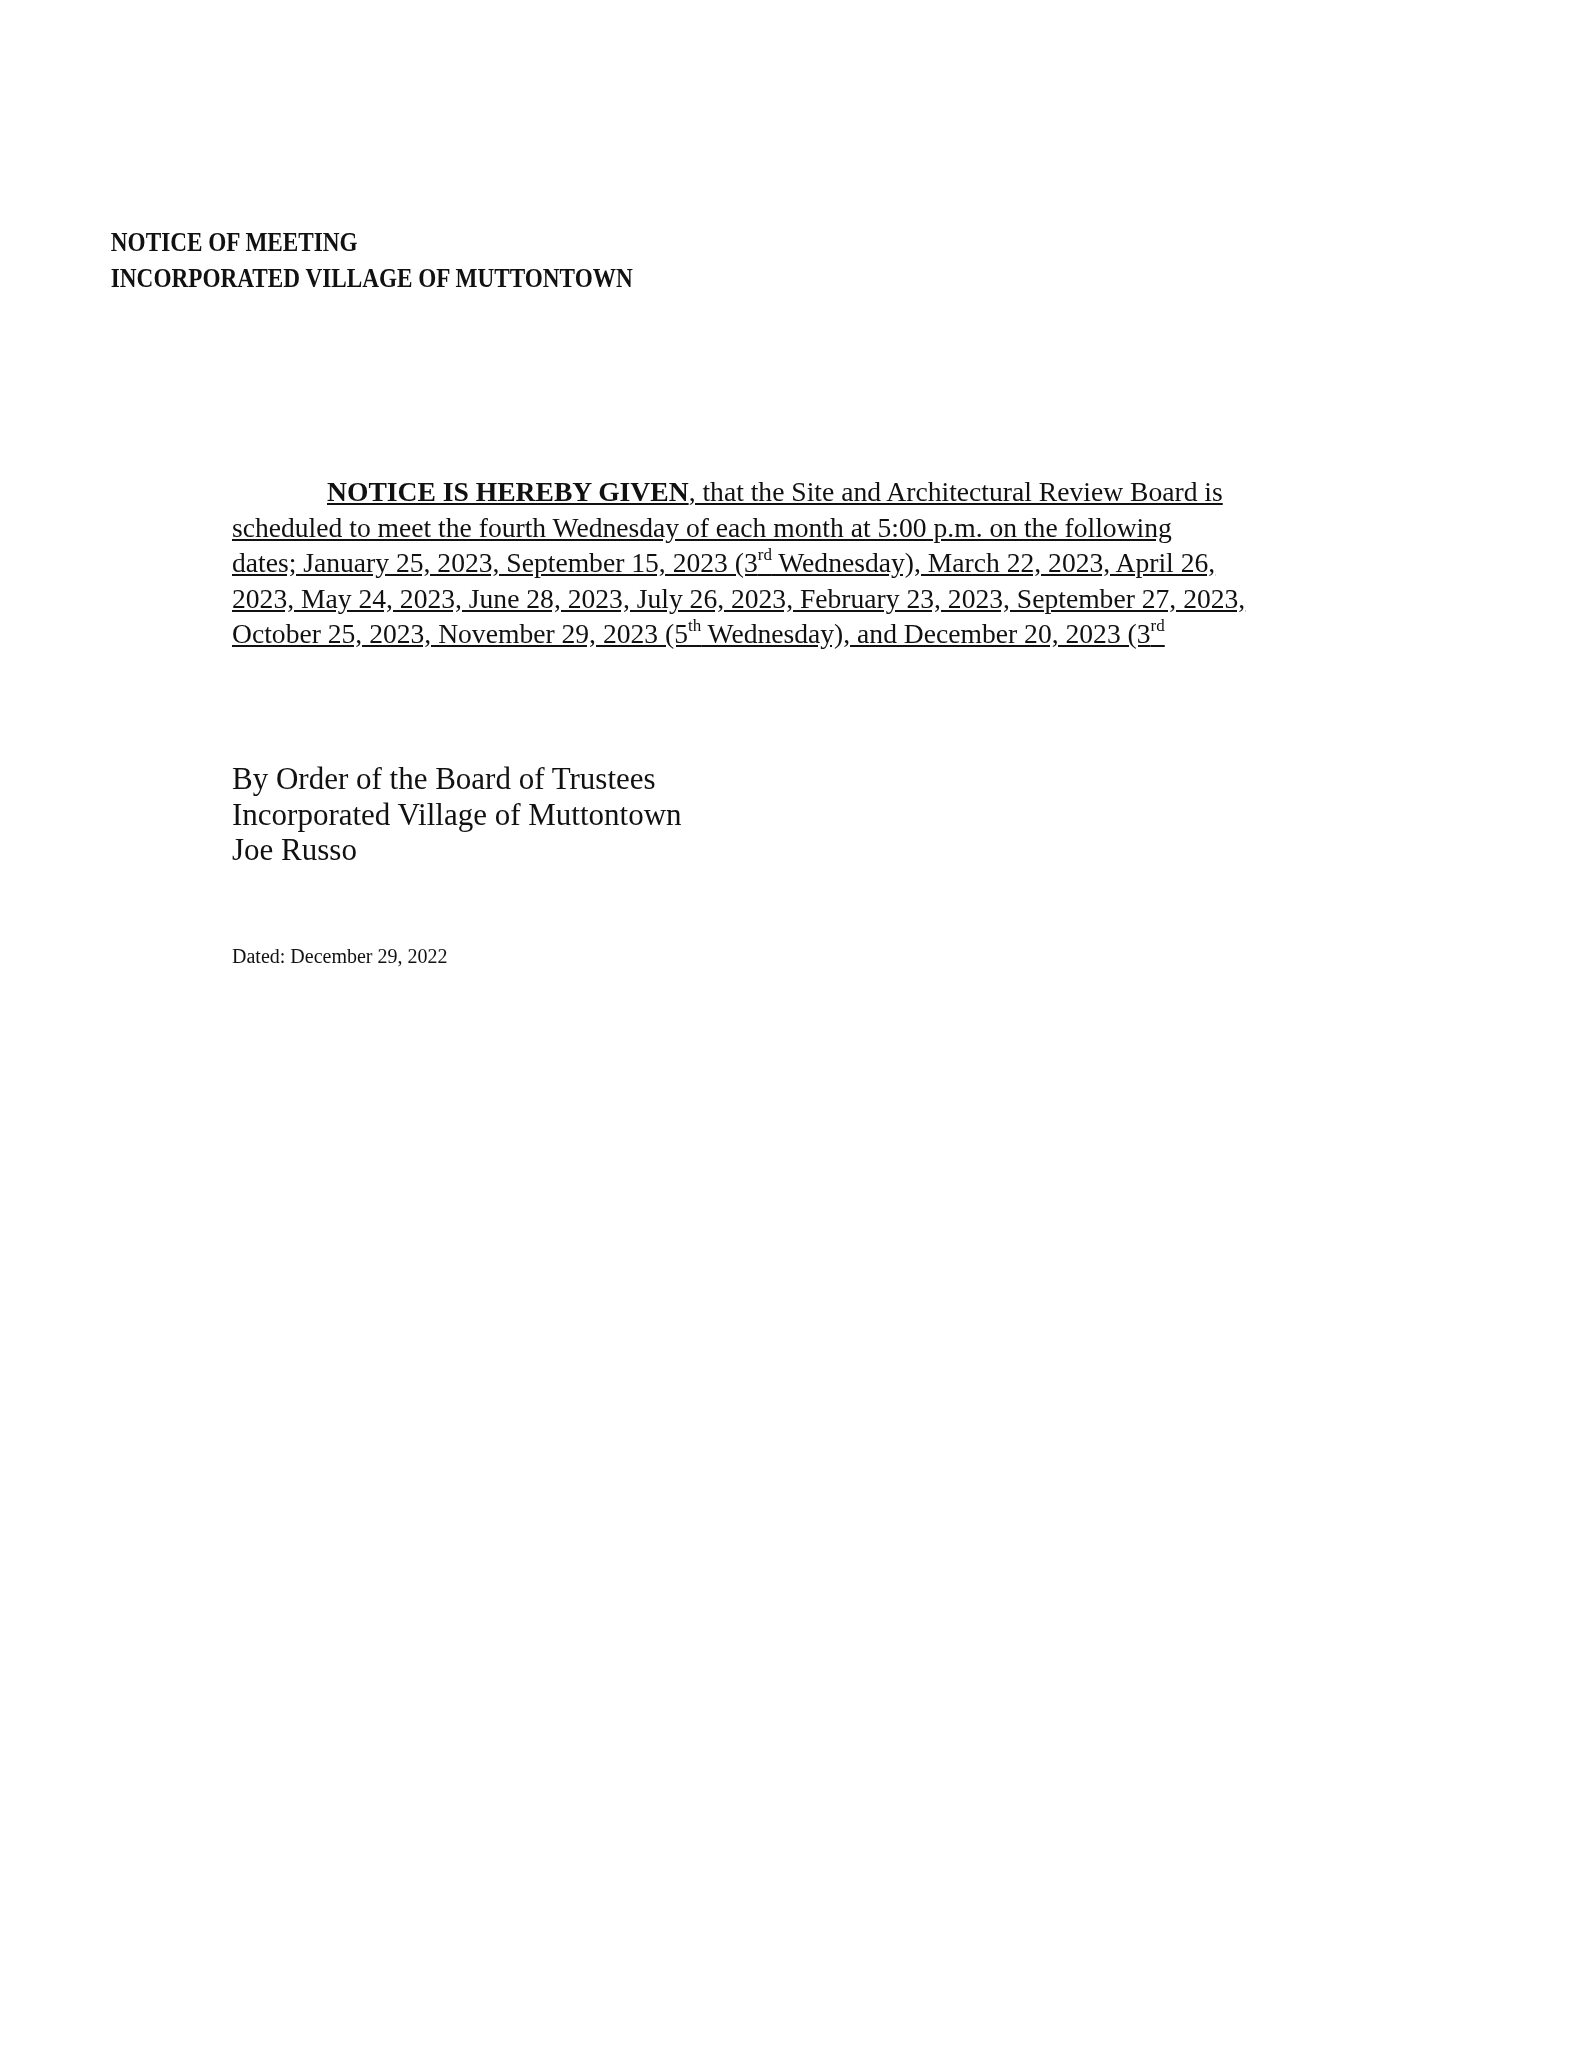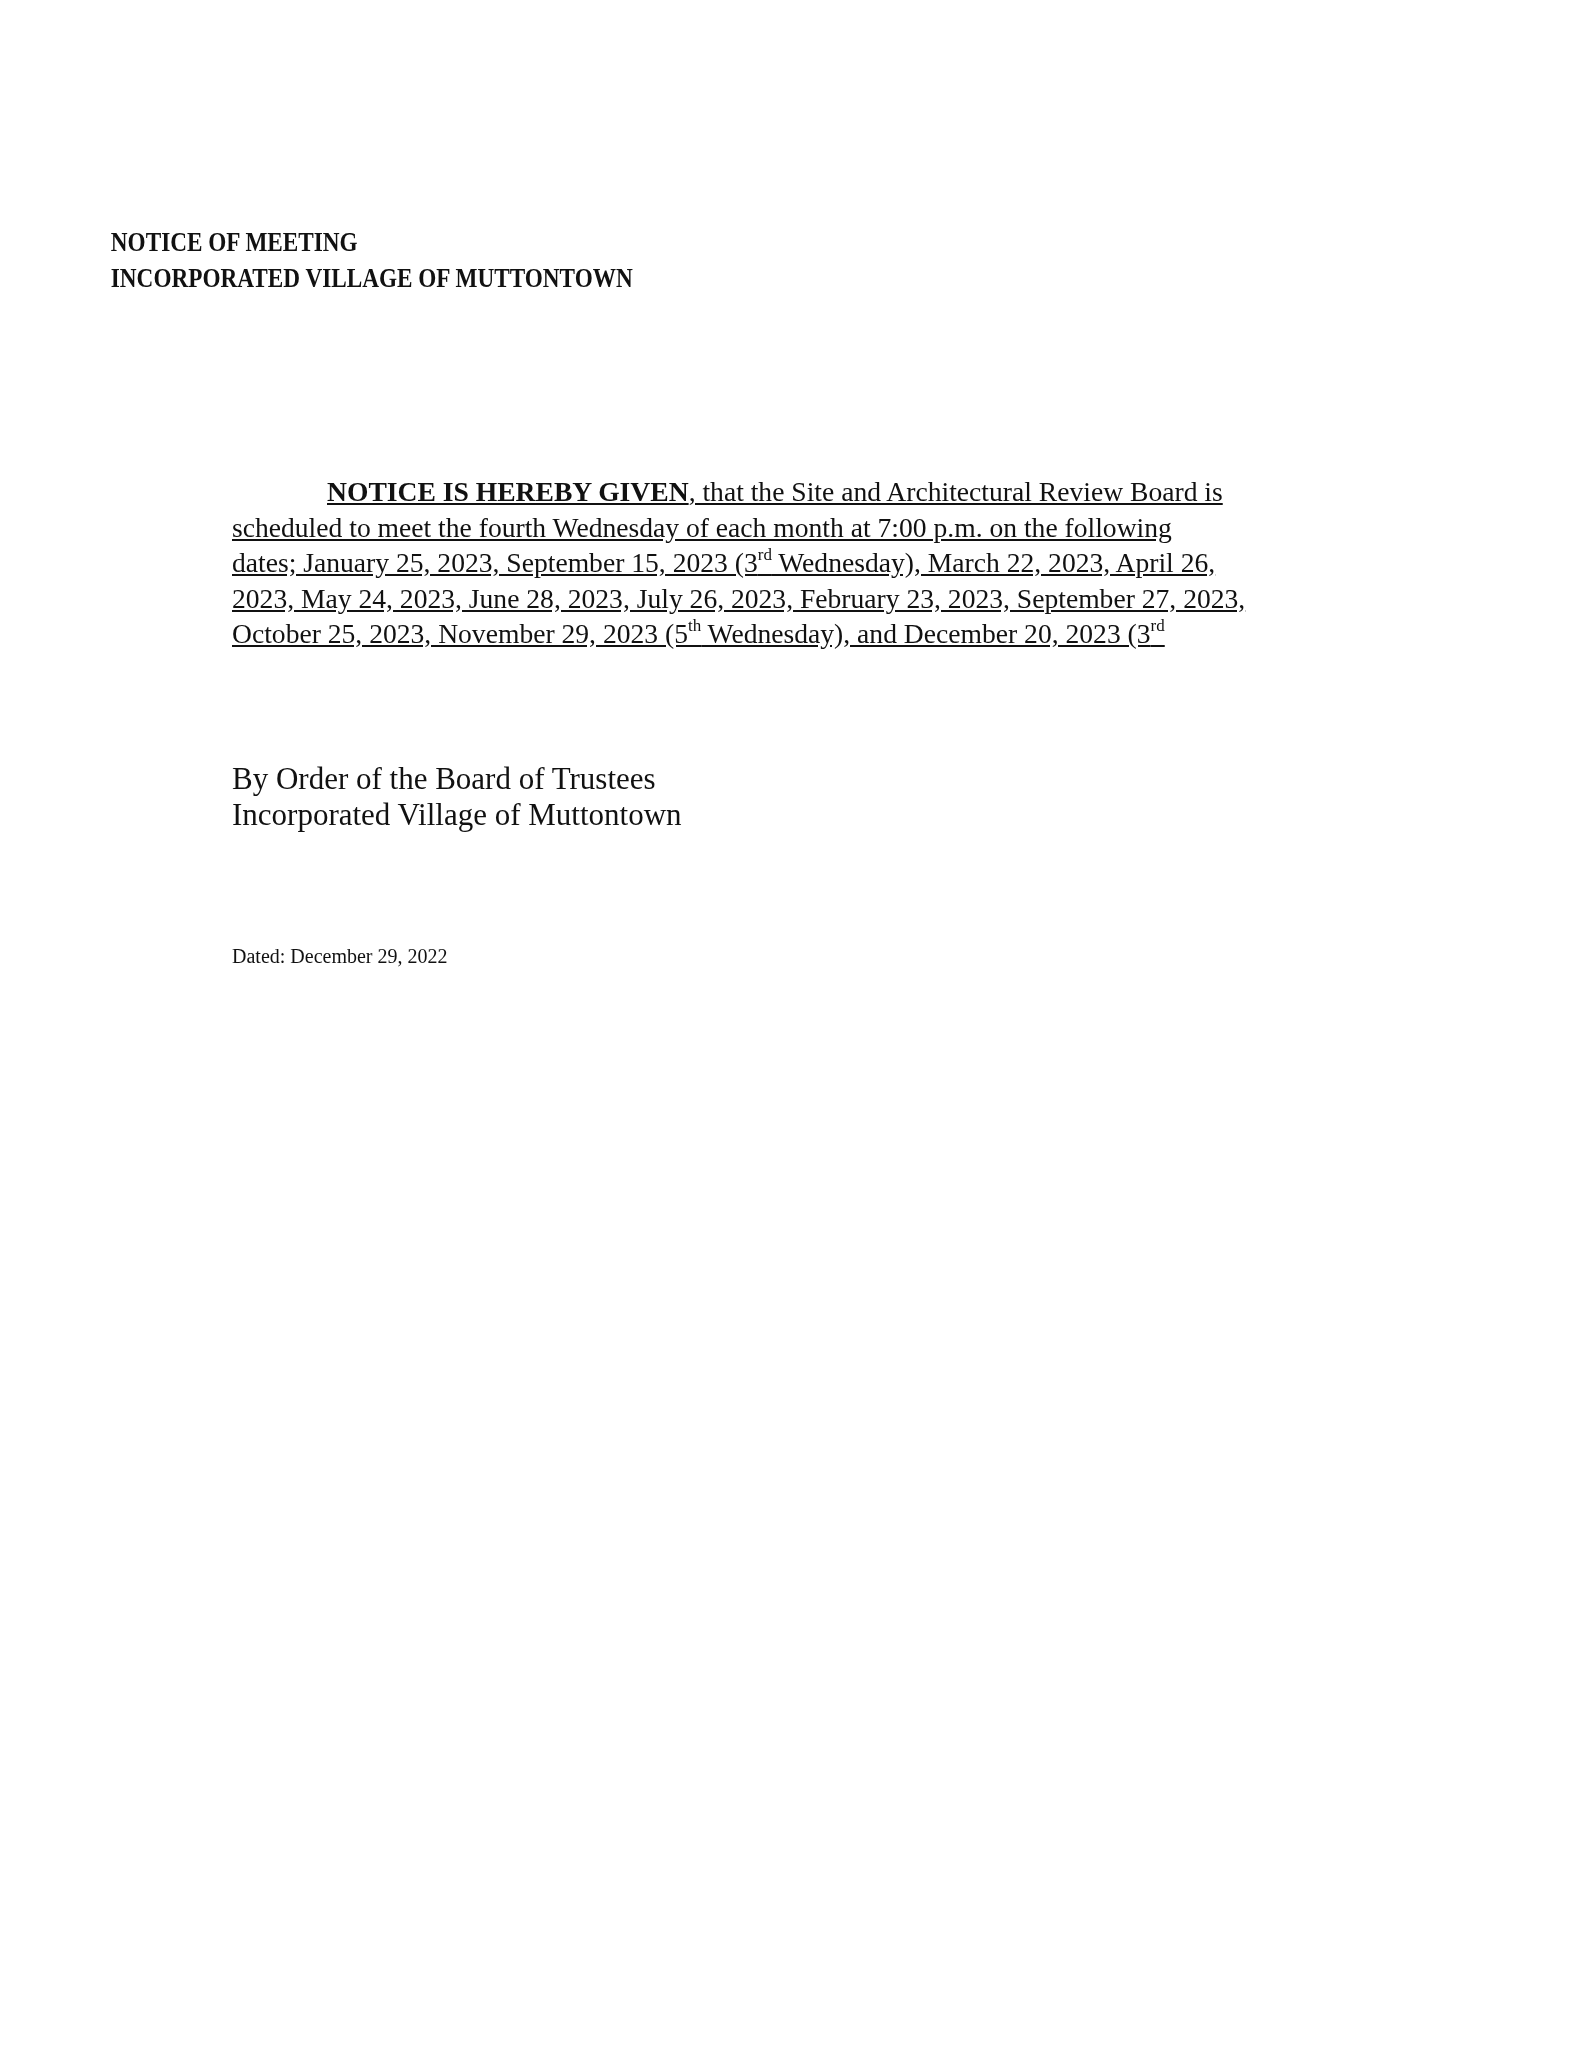--- a/index.html
+++ b/index.html
@@ -83,24 +83,25 @@
 </head>
 <body>
 
 <div class="title">
   <span class="t-line">NOTICE OF MEETING</span>
   <span class="t-line">INCORPORATED VILLAGE OF MUTTONTOWN</span>
 </div>
 
 <div class="body-text">
   <span class="line indent"><b>NOTICE IS HEREBY GIVEN</b><span>, that the Site and Architectural Review Board is</span></span>
-  <span class="line">scheduled to meet the fourth Wednesday of each month at 7:00 p.m. on the following</span>
+  <span class="line">scheduled to meet the fourth Wednesday of each month at 5:00 p.m. on the following</span>
   <span class="line"><span>dates; January 25, 2023, September 15, 2023 (3</span><sup>rd</sup><span> Wednesday), March 22, 2023, April 26,</span></span>
   <span class="line">2023, May 24, 2023, June 28, 2023, July 26, 2023, February 23, 2023, September 27, 2023,</span>
   <span class="line"><span>October 25, 2023, November 29, 2023 (5</span><sup>th</sup><span> Wednesday), and December 20, 2023 (3</span><sup>rd</sup></span>
 </div>
 
 <div class="signature">
   <span class="line">By Order of the Board of Trustees</span>
   <span class="line">Incorporated Village of Muttontown</span>
+  <span class="line">Joe Russo</span>
 </div>
 
 <div class="dated">Dated: December 29, 2022</div>
 
 </body></html>

